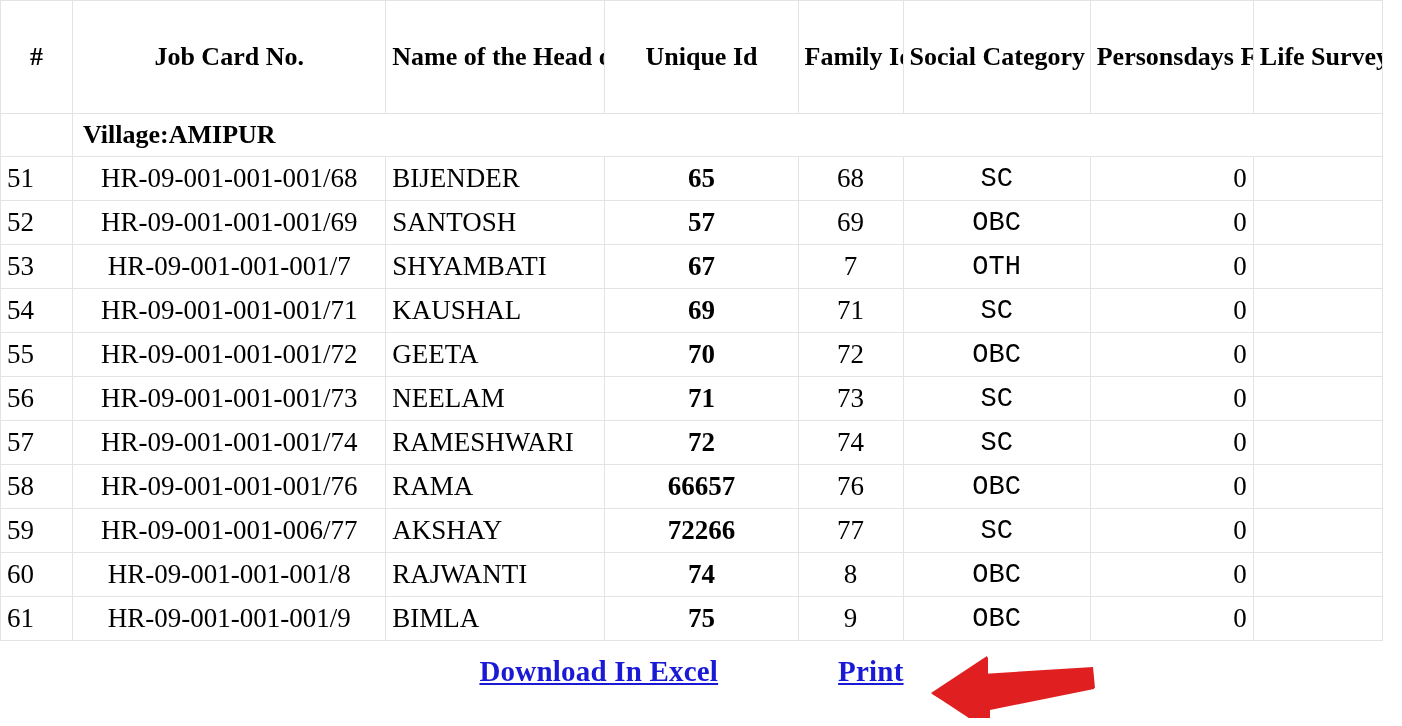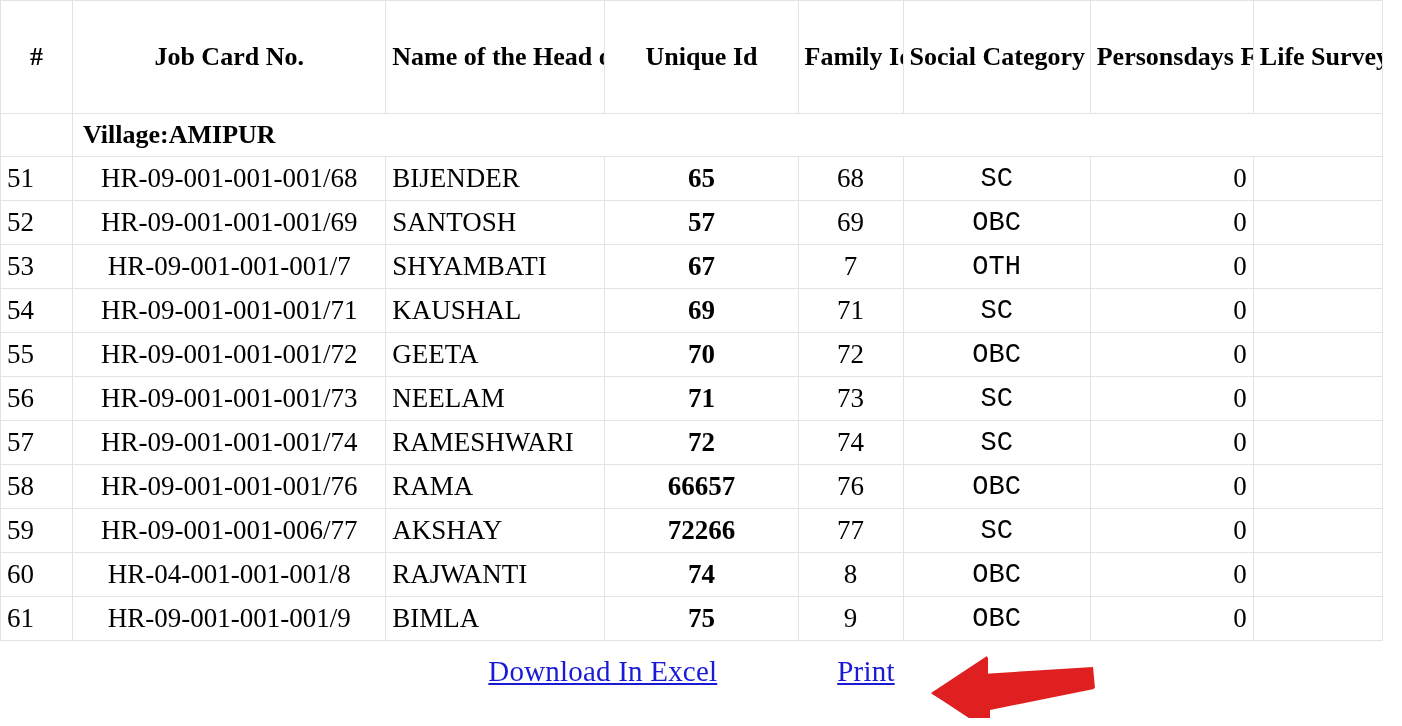--- a/index.html
+++ b/index.html
@@ -91,21 +91,21 @@
     top: 655px;
     width: 1383px;
     height: 60px;
     display: flex;
     align-items: flex-start;
     justify-content: center;
     gap: 120px;
   }
   .footer-links a {
     color: #1a1ad6;
-    font-weight: normal;
+    font-weight: bold;
     font-size: 29px;
     text-decoration: underline;
     letter-spacing: 0.2px;
     font-family: "Liberation Serif", "DejaVu Serif", serif;
   }
 
   
   .annotation-arrow {
     position: absolute;
     left: 930px;
@@ -236,21 +236,21 @@
           <td class="c-jobcard">HR-09-001-001-006/77</td>
           <td class="c-name">AKSHAY</td>
           <td class="c-uid">72266</td>
           <td class="c-family">77</td>
           <td class="c-social">SC</td>
           <td class="c-days">0</td>
           <td class="c-life"></td>
         </tr>
         <tr class="data-row">
           <td class="c-num">60</td>
-          <td class="c-jobcard">HR-04-001-001-001/8</td>
+          <td class="c-jobcard">HR-09-001-001-001/8</td>
           <td class="c-name">RAJWANTI</td>
           <td class="c-uid">74</td>
           <td class="c-family">8</td>
           <td class="c-social">OBC</td>
           <td class="c-days">0</td>
           <td class="c-life"></td>
         </tr>
         <tr class="data-row">
           <td class="c-num">61</td>
           <td class="c-jobcard">HR-09-001-001-001/9</td>

